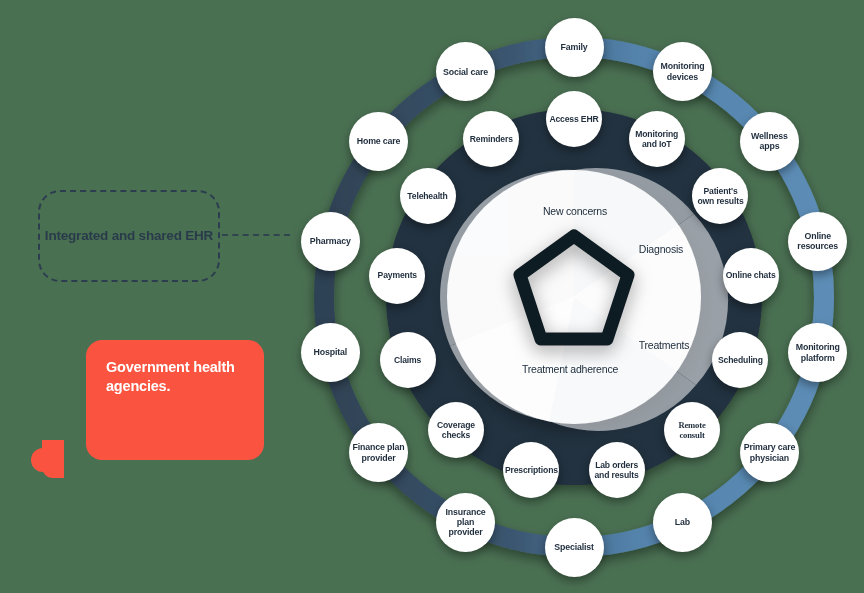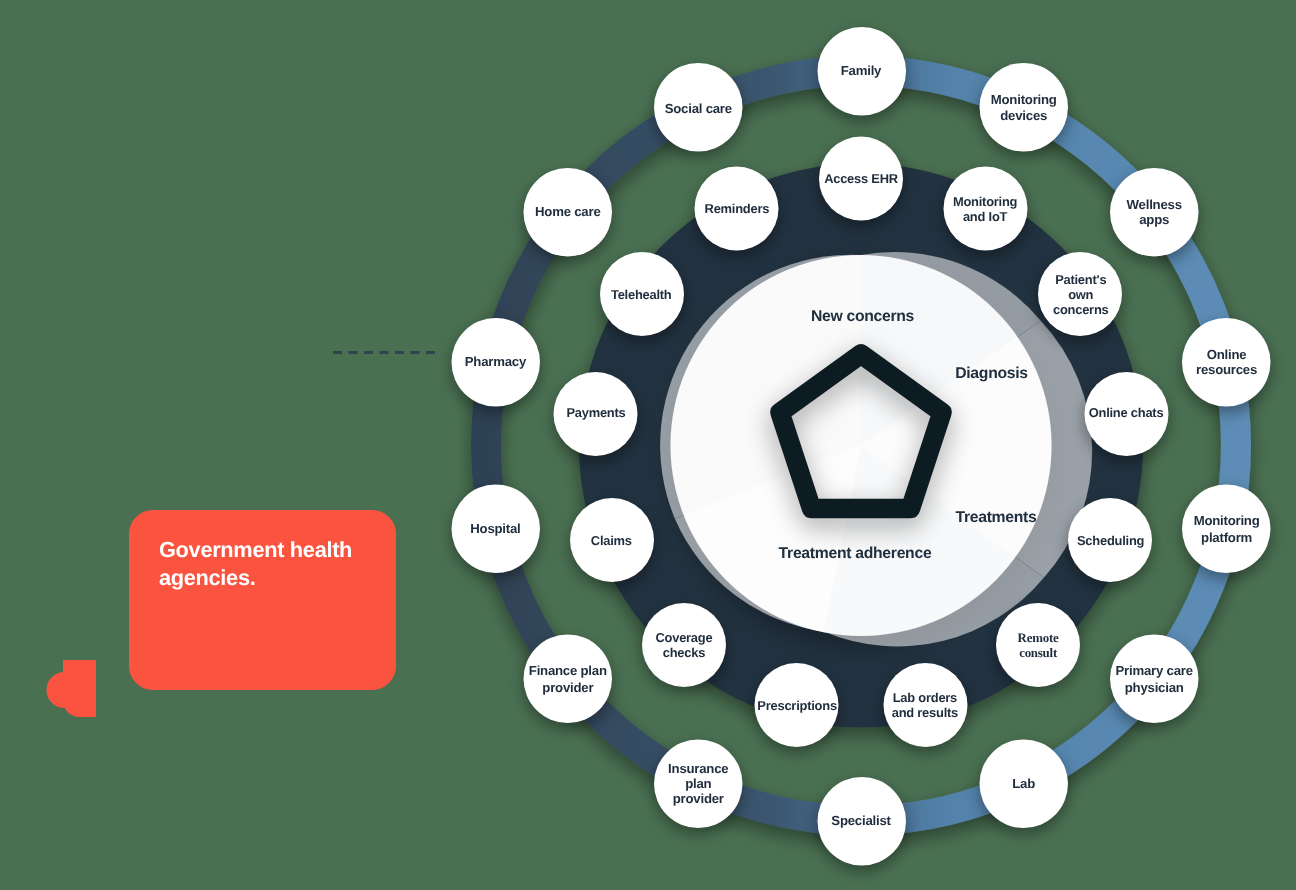--- a/index.html
+++ b/index.html
@@ -137,21 +137,21 @@
     font-size: 8.6px;
     font-weight: 700;
     padding: 3px;
   }
 
   
   .hub-label {
     position: absolute;
     color: #20303f;
     font-size: 10.5px;
-    font-weight: 700;
+    font-weight: 400;
     text-align: center;
     line-height: 1.22;
     letter-spacing: -0.2px;
     pointer-events: none;
   }
   .patient-label {
     position: absolute;
     left: 0;
     width: 100%;
     top: 76px;
@@ -167,20 +167,23 @@
     top: 228px;
     width: 116px;
     height: 110px;
   }
 </style>
 </head>
 <body>
 
 <div id="stage">
 
+  <div class="ghost-box">
+    <div class="ghost-label">Integrated and shared EHR</div>
+  </div>
   <div class="ghost-connector"></div>
 
   <div class="callout">
     <p>Government health agencies.</p>
   </div>
   <div class="callout-tail"></div>
   <div class="callout-dot"></div>
 
   <div id="wheel">
 
@@ -273,21 +276,21 @@
         <div class="node outer" style="left: 152.029px; top: 40.2578px; text-align: right;">
           <span>Social care</span>
         </div>
         <div class="node inner" style="left: 262px; top: 89px;">
           <span>Access EHR</span>
         </div>
         <div class="node inner" style="left: 344.721px; top: 109.389px;">
           <span>Monitoring and IoT</span>
         </div>
         <div class="node inner" style="left: 408.491px; top: 165.884px;">
-          <span>Patient's own concerns</span>
+          <span>Patient's own results</span>
         </div>
         <div class="node inner" style="left: 438.702px; top: 245.544px;">
           <span>Online chats</span>
         </div>
         <div class="node inner" style="left: 428.433px; top: 330.12px;">
           <span>Scheduling</span>
         </div>
         <div class="node inner" style="left: 380.036px; top: 400.235px; font-family: Liberation Serif, serif;">
           <span>Remote consult</span>
         </div>

